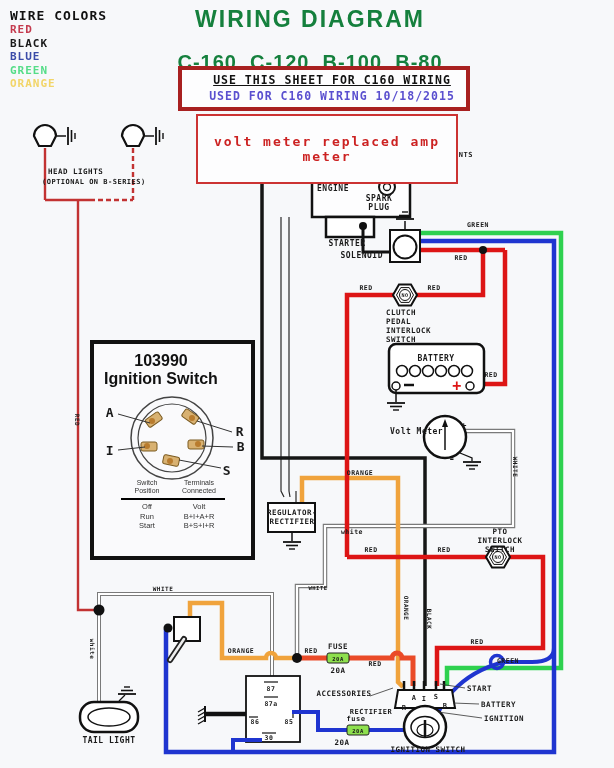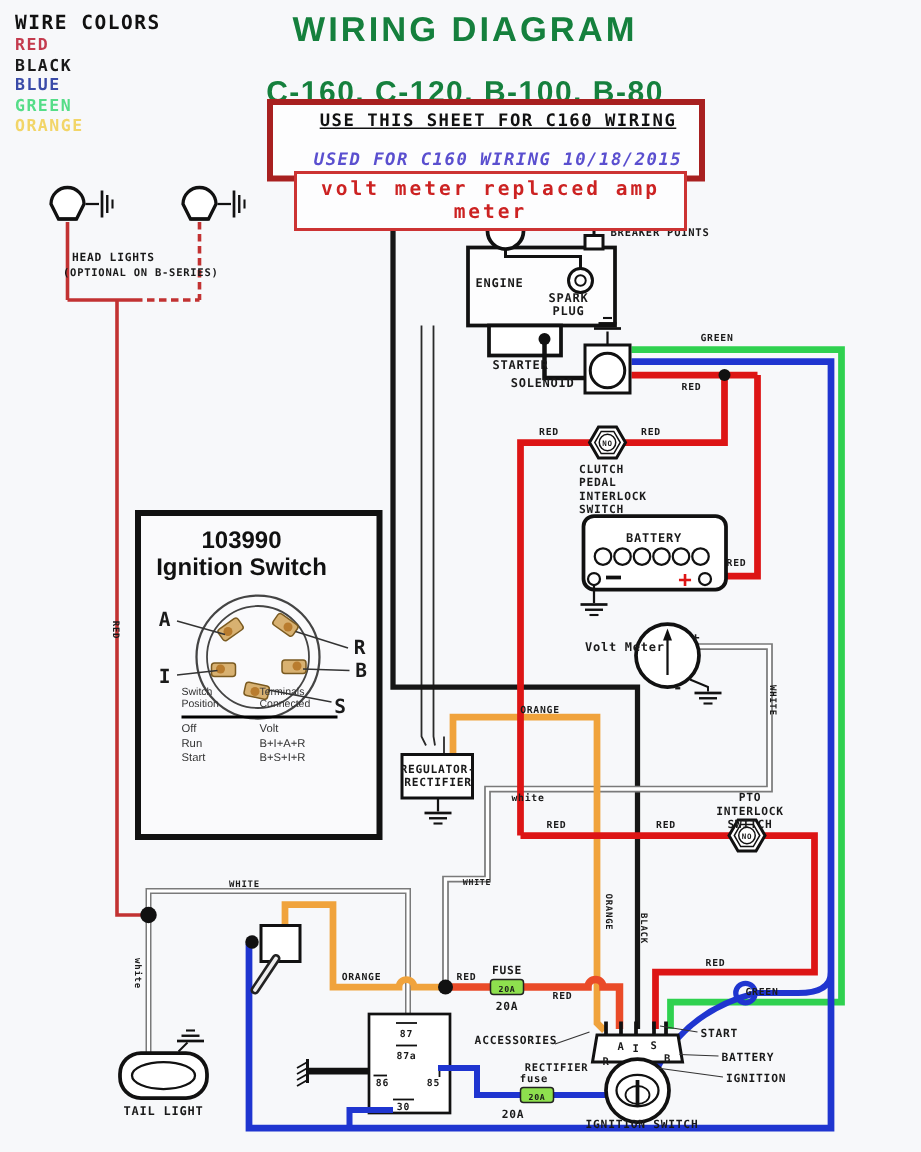--- a/index.html
+++ b/index.html
@@ -11,28 +11,28 @@
   #legend{left:10px;top:8px;font-family:"DejaVu Sans Mono",monospace;}
   #legend .lt{font-size:13px;font-weight:bold;color:#111;letter-spacing:1px;}
   .legend-item{font-size:11px;font-weight:bold;line-height:12.5px;letter-spacing:1px;margin-top:1px;}
   
   #hdr{left:120px;top:6px;width:380px;text-align:center;color:#15803d;}
   #hdr .t1{font-size:23px;font-weight:bold;letter-spacing:2px;}
   #hdr .t2{font-size:20px;font-weight:bold;letter-spacing:1px;margin-top:18px;}
   #box1{left:178px;top:66px;width:268px;border:4px solid #a82020;background:#fdfdfe;
         text-align:center;padding:3px 0 4px 16px;font-family:"DejaVu Sans Mono",monospace;}
   #box1 .l1{font-size:11.5px;font-weight:bold;color:#111;text-decoration:underline;letter-spacing:1px;}
-  #box1 .l2{font-size:11.5px;font-weight:bold;color:#5a4fcf;letter-spacing:1px;margin-top:12px;font-style:italic;}
+  #box1 .l2{font-size:11.5px;font-weight:bold;color:#5a4fcf;letter-spacing:1px;margin-top:2px;}
   #box2{left:196px;top:114px;width:258px;border:2px solid #c33;background:#fdfdfe;text-align:center;
-        padding:3px 0;font-family:"DejaVu Sans Mono",monospace;font-size:13px;font-weight:bold;color:#cc2222;letter-spacing:2px;}
+        padding:18px 0;font-family:"DejaVu Sans Mono",monospace;font-size:13px;font-weight:bold;color:#cc2222;letter-spacing:2px;}
   
   #detTitle{left:94px;top:352px;width:134px;text-align:center;color:#111;}
   #detTitle .p{font-size:16px;font-weight:bold;}
   #detTitle .n{font-size:16px;font-weight:bold;}
-  #detTable{left:121px;top:458px;width:104px;font-size:7px;color:#333;}
+  #detTable{left:121px;top:479px;width:104px;font-size:7px;color:#333;text-align:center;}
   #detTable .hrow{display:flex;}
   #detTable .hrow div{flex:1;line-height:8px;}
   #detTable .div{border-top:2.5px solid #000;margin:3px 0 2px 0;}
   #detTable .r{display:flex;font-size:7.5px;line-height:9.5px;}
   #detTable .r div{flex:1;}
 </style>
 </head>
 <body>
 
 <div id="stage">

